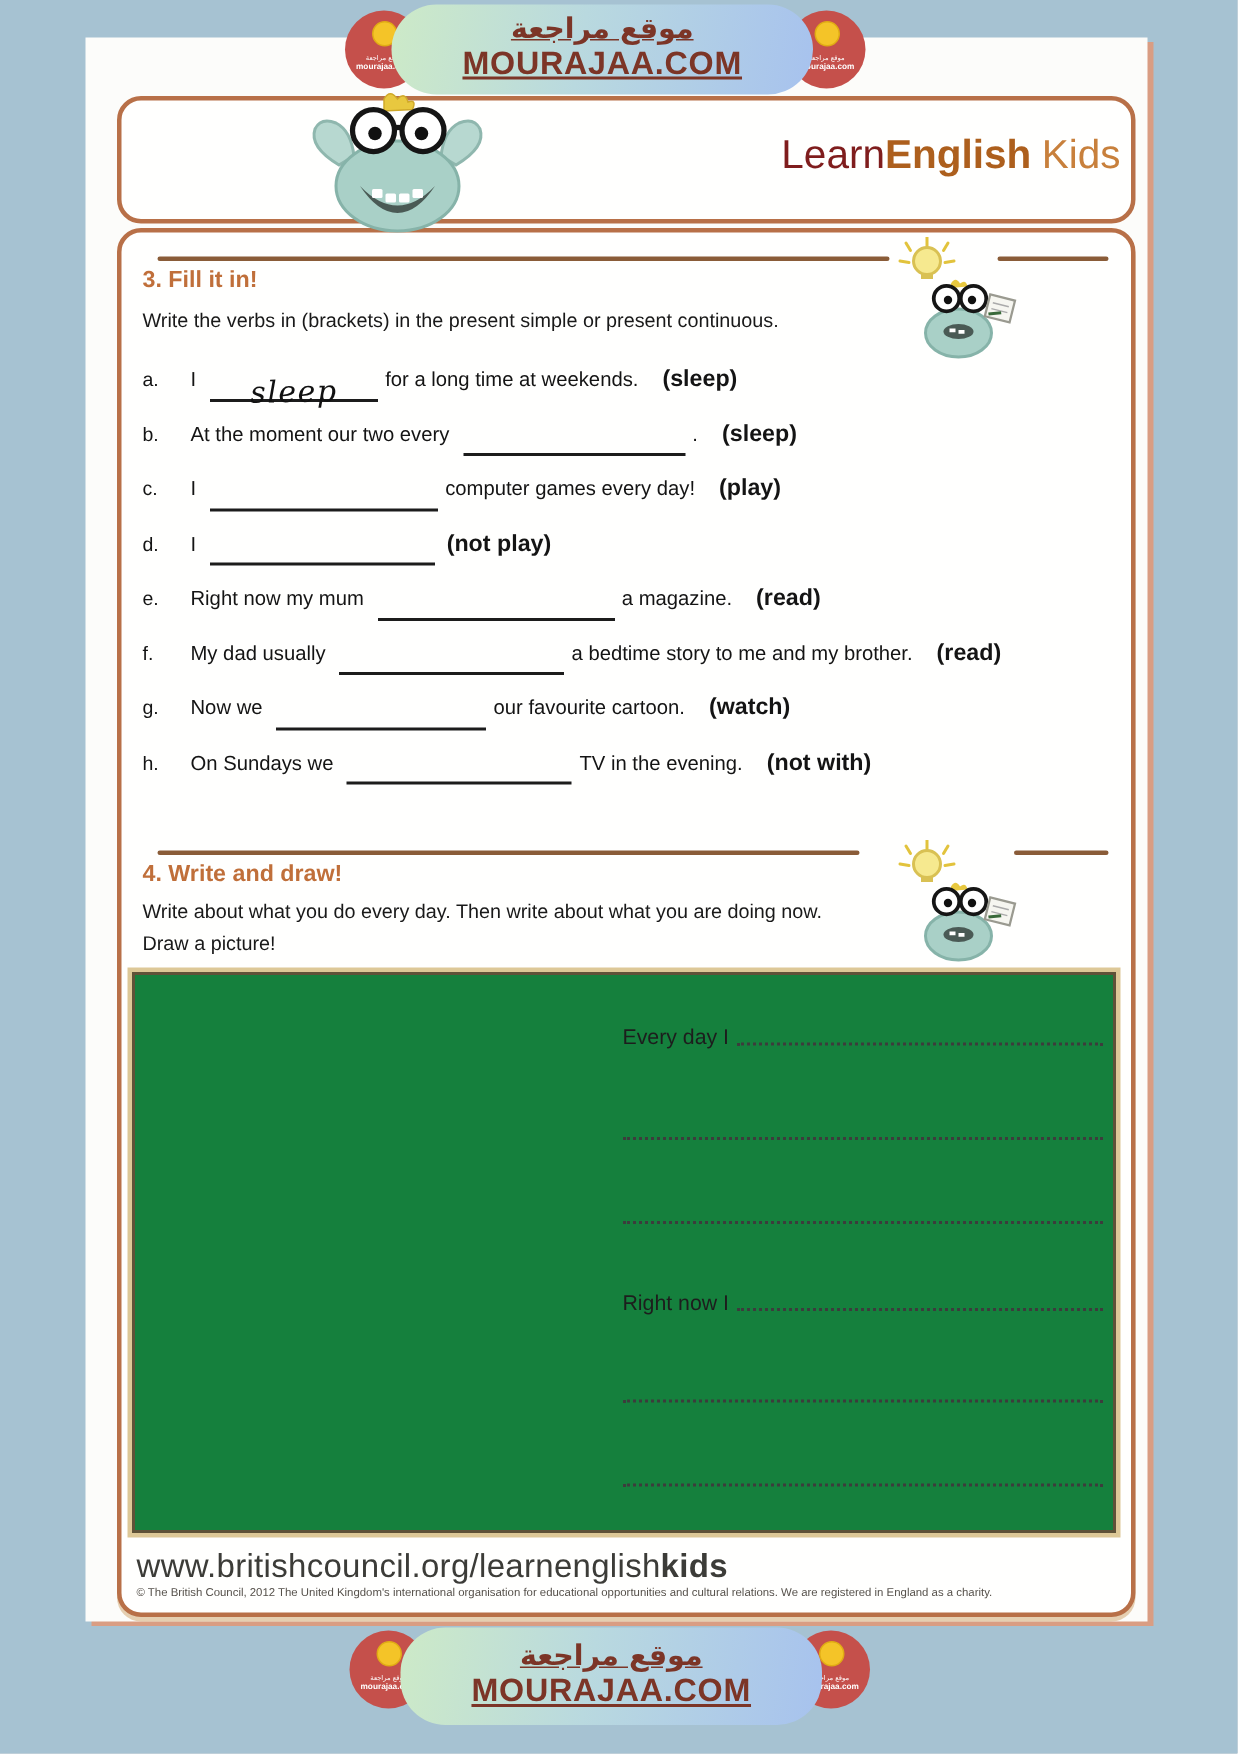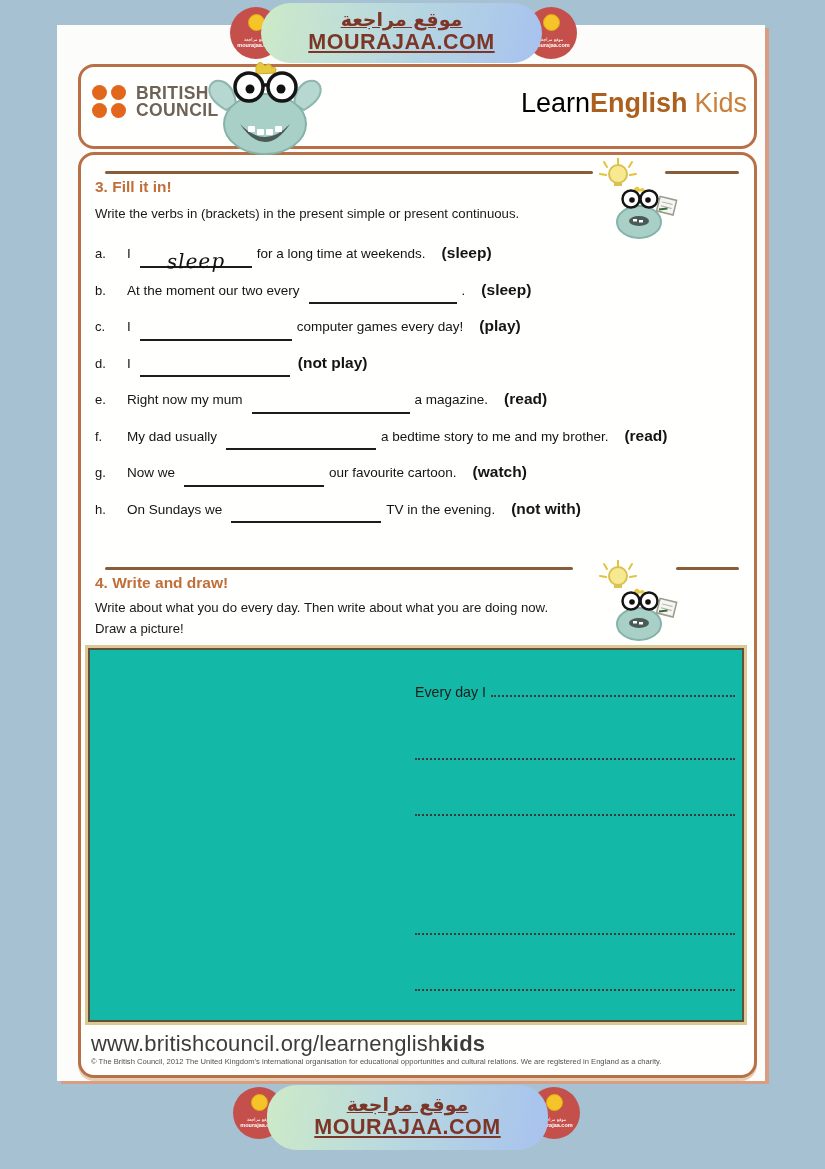--- a/index.html
+++ b/index.html
@@ -18,21 +18,21 @@
               box-shadow:0 3px 0 rgba(214,176,128,.6); }
 
   
   .bc { position:absolute; left:92px; top:85px; display:flex; align-items:center; gap:9px; }
   .bc-dots { display:grid; grid-template-columns:16px 16px; grid-gap:3px; }
   .bc-dot { width:15px; height:15px; border-radius:50%; background:#e2661c; }
   .bc-text { font-size:17.5px; font-weight:700; color:#6e6257; line-height:.95; letter-spacing:.4px; }
 
   
   .brand { position:absolute; top:88px; right:78px; font-size:27px; white-space:nowrap; }
-  .b-learn  { color:#000000; font-weight:400; }
+  .b-learn  { color:#7f1d1d; font-weight:400; }
   .b-english{ color:#ad5f1d; font-weight:700; }
   .b-kids   { color:#c8803c; font-weight:500; margin-left:7px; }
 
   
   .rule { position:absolute; height:3px; background:#8a5c38; border-radius:2px; }
   .rule3a { left:105px; top:171px; width:488px; }
   .rule3b { left:665px; top:171px; width:74px; }
   .rule4a { left:105px; top:567px; width:468px; }
   .rule4b { left:676px; top:567px; width:63px; }
 
@@ -54,21 +54,21 @@
   .row:nth-child(1) .blank{ width:112px; } .row:nth-child(2) .blank{ width:148px; }
   .row:nth-child(3) .blank{ width:152px; } .row:nth-child(4) .blank{ width:150px; }
   .row:nth-child(5) .blank{ width:158px; } .row:nth-child(6) .blank{ width:150px; }
   .row:nth-child(7) .blank{ width:140px; } .row:nth-child(8) .blank{ width:150px; }
   .answer { position:absolute; left:50%; bottom:-7px; transform:translateX(-50%) rotate(-1deg);
             font-family:"DejaVu Serif", serif; font-style:italic; font-size:20px;
             color:#111; letter-spacing:1px; }
 
   
   .wd-box { position:absolute; left:88px; top:648px; width:656px; height:374px;
-            border:2px solid #5f5238; outline:3px solid #ddc897; background:#14b8a6; }
+            border:2px solid #5f5238; outline:3px solid #ddc897; background:#15803d; }
   .wd-label { position:absolute; left:325px; width:320px; height:20px;
               display:flex; align-items:flex-end; font-size:14.2px; color:#1d1d1d; }
   .wd-label span { margin-right:5px; white-space:nowrap; }
   .leader { flex:1; border-bottom:2px dotted #3c3c3c; margin-bottom:3px; }
   .lab1 { top:30px; } .lab2 { top:207px; }
   .wd-dots { position:absolute; left:325px; width:320px; border-top:2px dotted #3c3c3c; }
   .d1 { top:108px; } .d2 { top:164px; } .d3 { top:283px; } .d4 { top:339px; }
 
   
   .url { position:absolute; left:91px; top:1031px; font-size:22px; color:#3c3c38; letter-spacing:.2px; }
@@ -99,32 +99,20 @@
   .mascot-s4 { position:absolute; left:592px; top:560px; width:90px; height:82px; z-index:2; }
 </style>
 </head>
 <body>
 
 <div class="screen">
 
   <div class="sheet"></div>
 
   <div class="hdr-box"></div>
-  <div class="bc">
-    <div class="bc-dots">
-      <div class="bc-dot"></div>
-        <div class="bc-dot"></div>
-      <div class="bc-dot"></div>
-        <div class="bc-dot"></div>
-    </div>
-    <div class="bc-text">
-      <div>BRITISH</div>
-      <div>COUNCIL</div>
-    </div>
-  </div>
 
   <svg class="mascot-big" viewBox="0 0 134 100">
     <path d="M28,52 Q8,40 12,28 Q16,20 26,24 Q36,29 38,46 Z" fill="#b7d8d0" stroke="#8fb7ae" stroke-width="2"></path>
     <path d="M106,52 Q126,40 122,28 Q118,20 108,24 Q98,29 96,46 Z" fill="#b7d8d0" stroke="#8fb7ae" stroke-width="2"></path>
     <ellipse cx="67" cy="66" rx="41" ry="30" fill="#a9d0c7" stroke="#86b3a9" stroke-width="2"></ellipse>
     <path d="M58,8 q4,-7 9,0 q5,-5 7,2 q6,-2 3,5 l-19,1 Z" fill="#e8c83f" stroke="#cfa92a" stroke-width="1"></path>
     <circle cx="51" cy="29" r="14" fill="#ffffff" stroke="#151515" stroke-width="3.5"></circle>
     <circle cx="84" cy="29" r="14" fill="#ffffff" stroke="#151515" stroke-width="3.5"></circle>
     <line x1="65" y1="27" x2="70" y2="27" stroke="#151515" stroke-width="3.5"></line>
     <circle cx="52" cy="31" r="4.5" fill="#111"></circle>
@@ -267,20 +255,24 @@
   <div class="instr i4a">Write about what you do every day. Then write about what you are doing now.</div>
   <div class="instr i4b">Draw a picture!</div>
 
   <div class="wd-box">
     <div class="wd-label lab1">
       <span>Every day I</span>
       <div class="leader"></div>
     </div>
     <div class="wd-dots d1"></div>
     <div class="wd-dots d2"></div>
+    <div class="wd-label lab2">
+      <span>Right now I</span>
+      <div class="leader"></div>
+    </div>
     <div class="wd-dots d3"></div>
     <div class="wd-dots d4"></div>
   </div>
 
   <div class="url"><span>www.britishcouncil.org/learnenglish</span><b>kids</b></div>
   <div class="copyright">© The British Council, 2012 The United Kingdom's international organisation for educational opportunities and cultural relations. We are registered in England as a charity.</div>
 
   <div class="badge bg-tl">
     <div class="badge-bulb"></div>
     <div class="badge-ar">موقع مراجعة</div>

